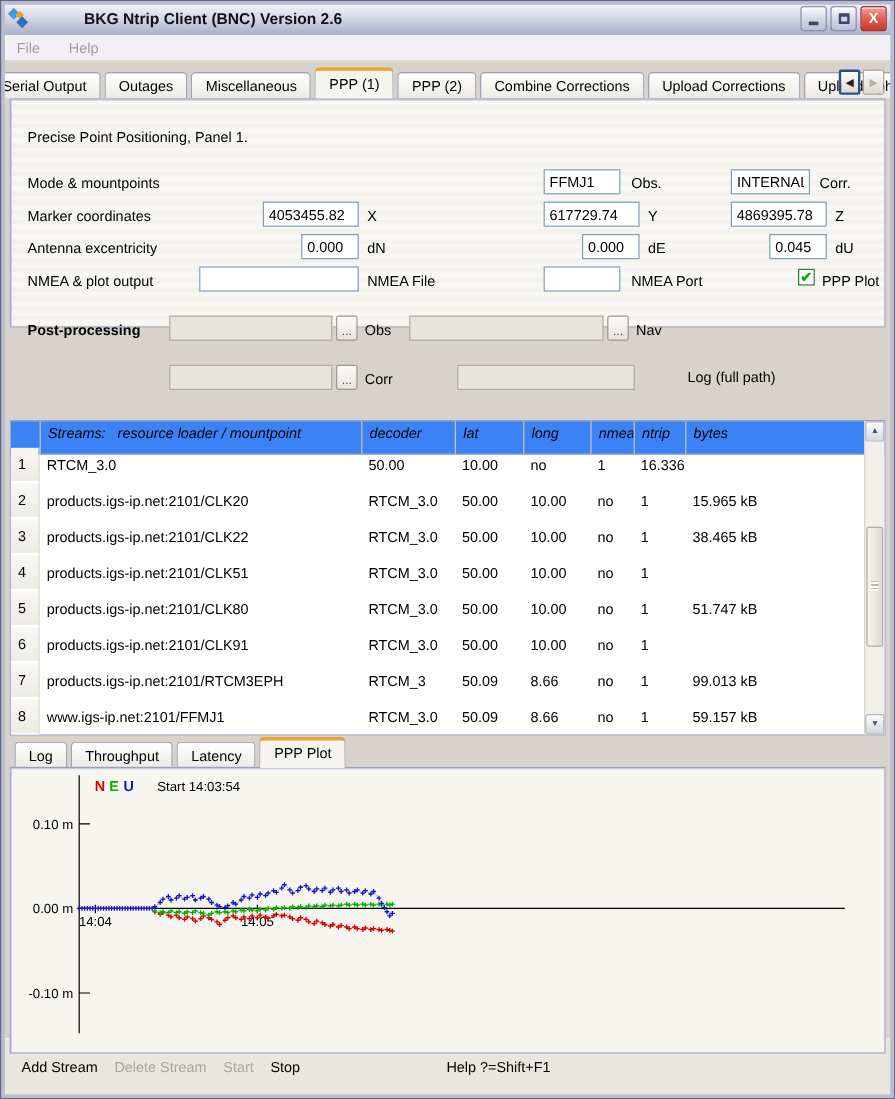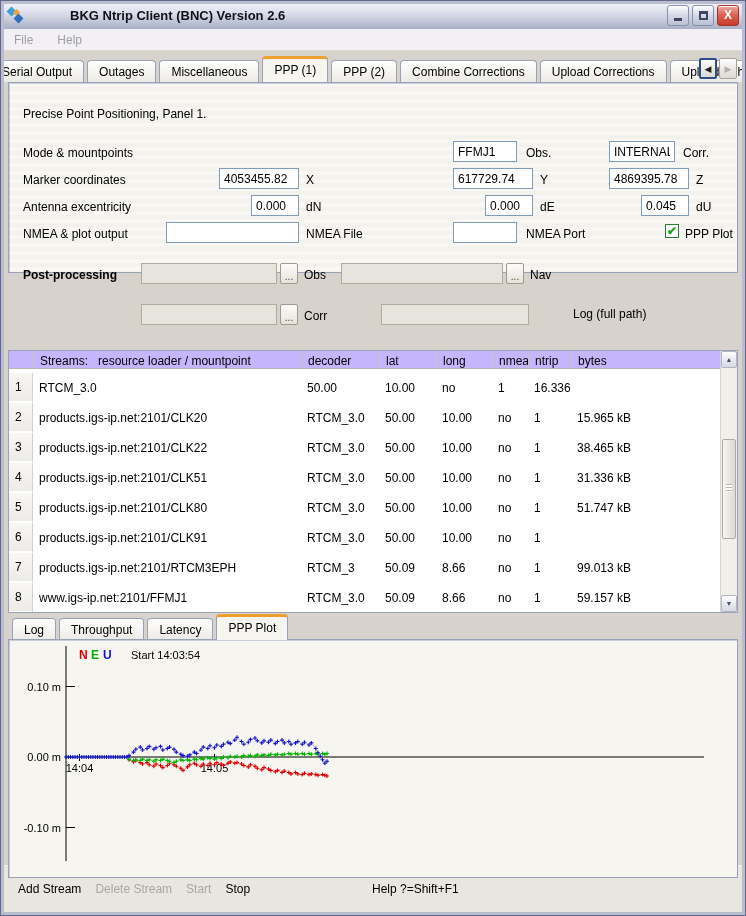--- a/index.html
+++ b/index.html
@@ -105,21 +105,21 @@
     display:flex; align-items:center; justify-content:center; font-size:8px; color:#3c4a68;
   }
   .checkbox {
     position:absolute; width:14px; height:14px; background:#fff;
     border:1px solid #2c7a36; display:flex; align-items:center; justify-content:center;
     color:#17a018; font-weight:bold; font-size:12px; line-height:12px;
   }
   
   .table-panel { position:absolute; left:8px; top:350px; width:730px; height:263px; background:#fff; border:1px solid #9aa2b8; }
   .tbl-grid { display:grid; grid-template-columns:24px 268px 78px 57px 56px 36px 43px 1fr; }
-  .tbl-header { height:18px; border-bottom:1px solid #b7b4ac; background:#c4b5fd; }
+  .tbl-header { height:28px; border-bottom:1px solid #b7b4ac; background:#3b82f6;font-style:italic; }
   .tbl-header > div { padding:3px 4px 0 6px; font-size:12px; white-space:pre; overflow:hidden; }
   .tbl-header > div + div { border-left:1px solid #c9c6bf; }
   .tbl-body { position:absolute; top:22px; left:0; right:17px; bottom:0; overflow:hidden; }
   .tbl-row { height:30px; }
   .tbl-row > div { display:flex; align-items:center; padding:0 6px; font-size:12px; white-space:nowrap; overflow:hidden; }
   .rownum {
     background:linear-gradient(180deg,#f8f7f4,#ecebe6);
     border-right:1px solid #d4d2cb; border-bottom:2px solid #fff;
     justify-content:flex-start;
   }
@@ -290,21 +290,20 @@
         <div>38.465 kB</div>
       </div>
       <div class="tbl-grid tbl-row">
         <div class="rownum">4</div>
         <div>products.igs-ip.net:2101/CLK51</div>
         <div>RTCM_3.0</div>
         <div>50.00</div>
         <div>10.00</div>
         <div>no</div>
         <div>1</div>
-        <div>31.336 kB</div>
       </div>
       <div class="tbl-grid tbl-row">
         <div class="rownum">5</div>
         <div>products.igs-ip.net:2101/CLK80</div>
         <div>RTCM_3.0</div>
         <div>50.00</div>
         <div>10.00</div>
         <div>no</div>
         <div>1</div>
         <div>51.747 kB</div>

